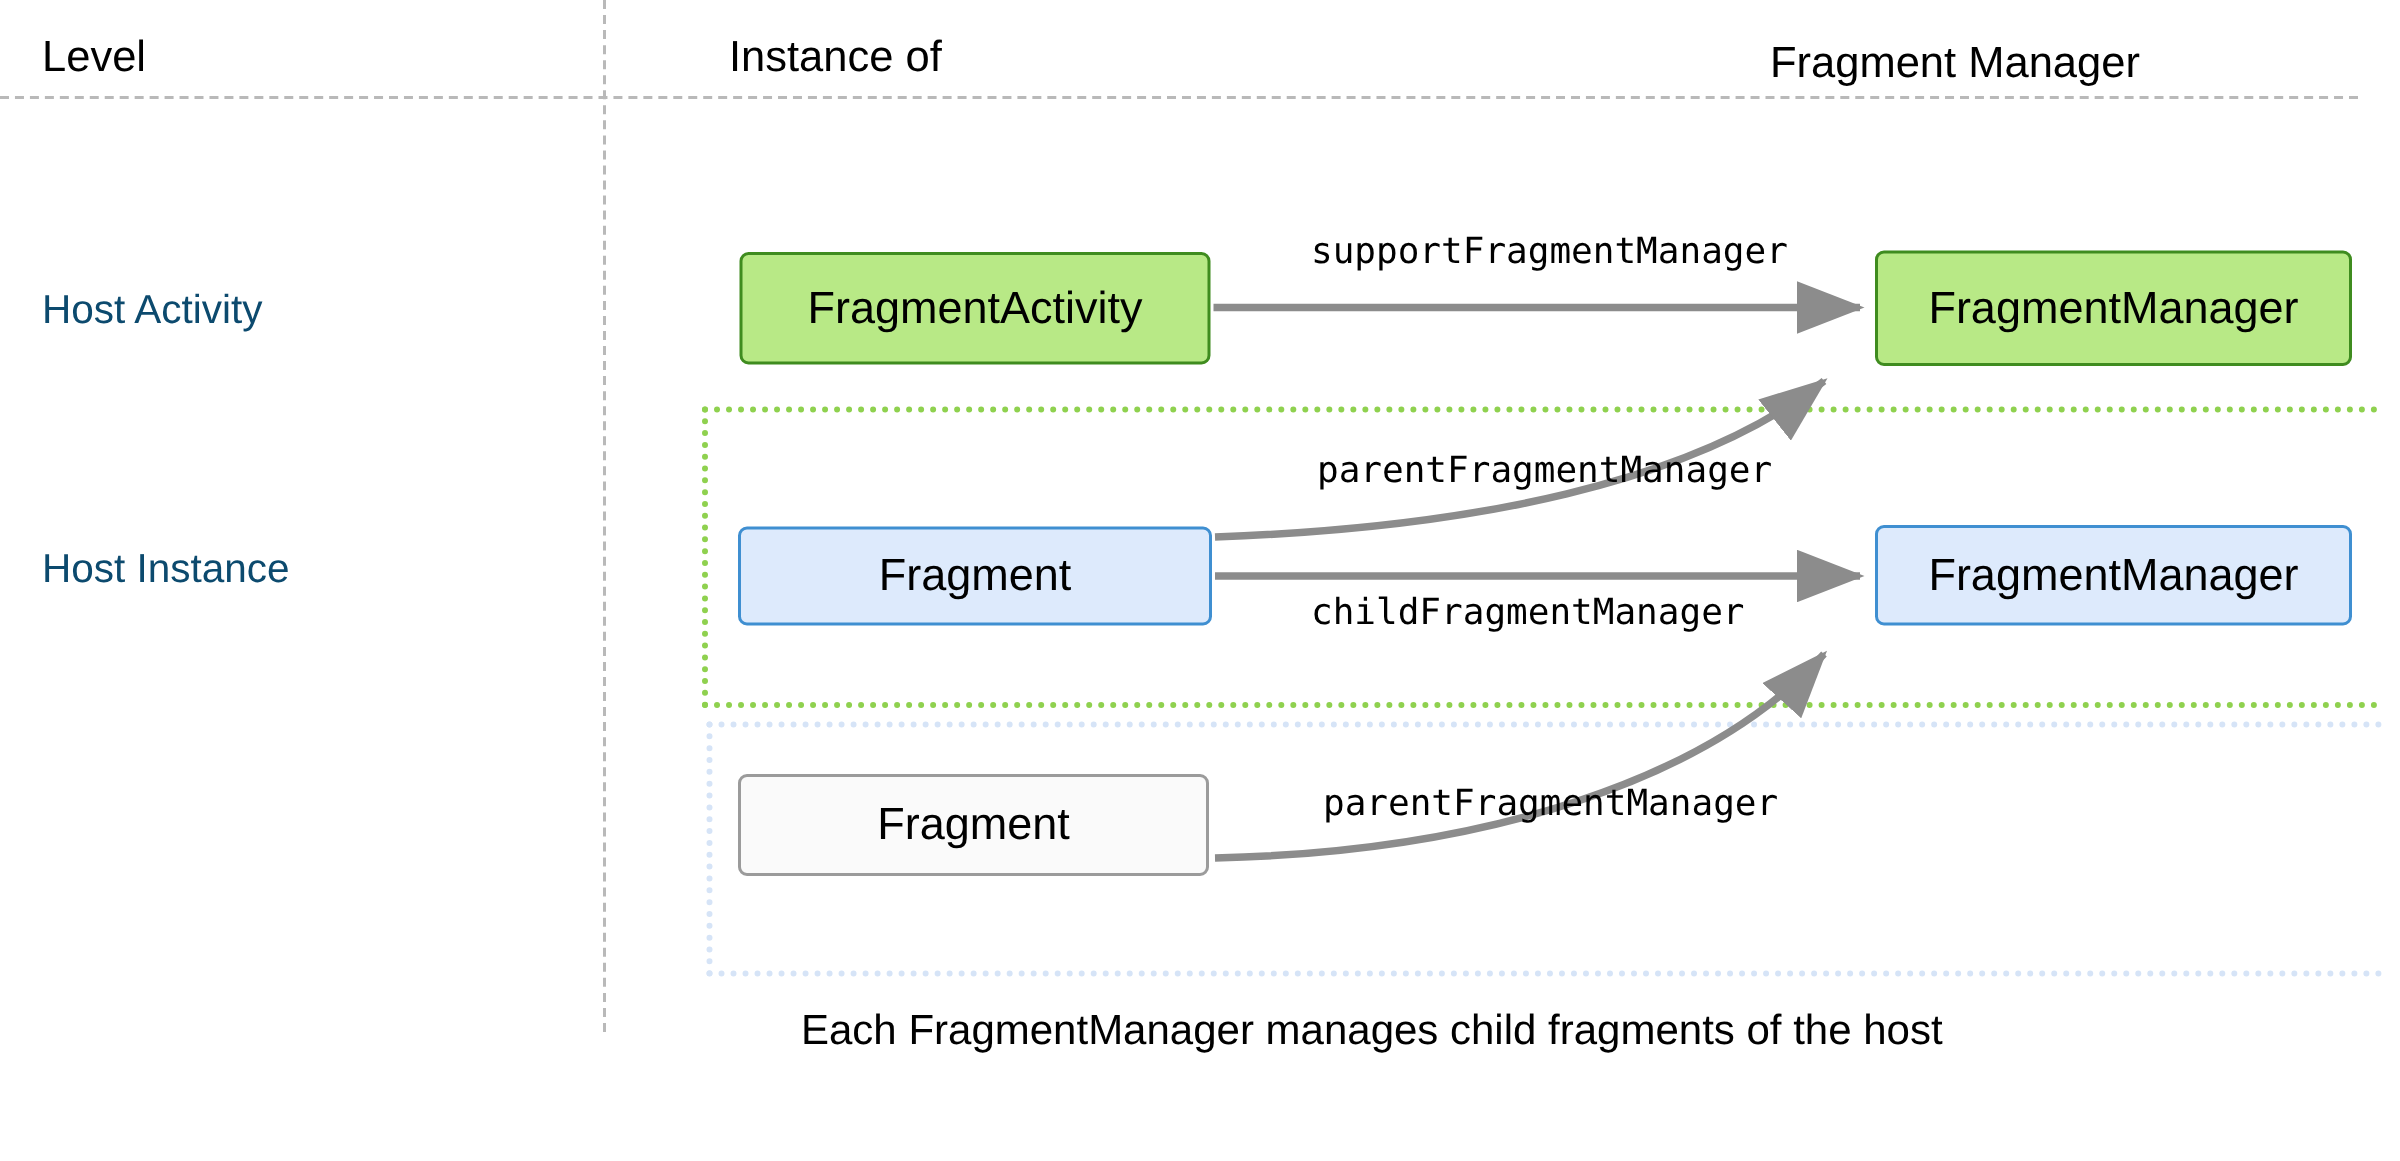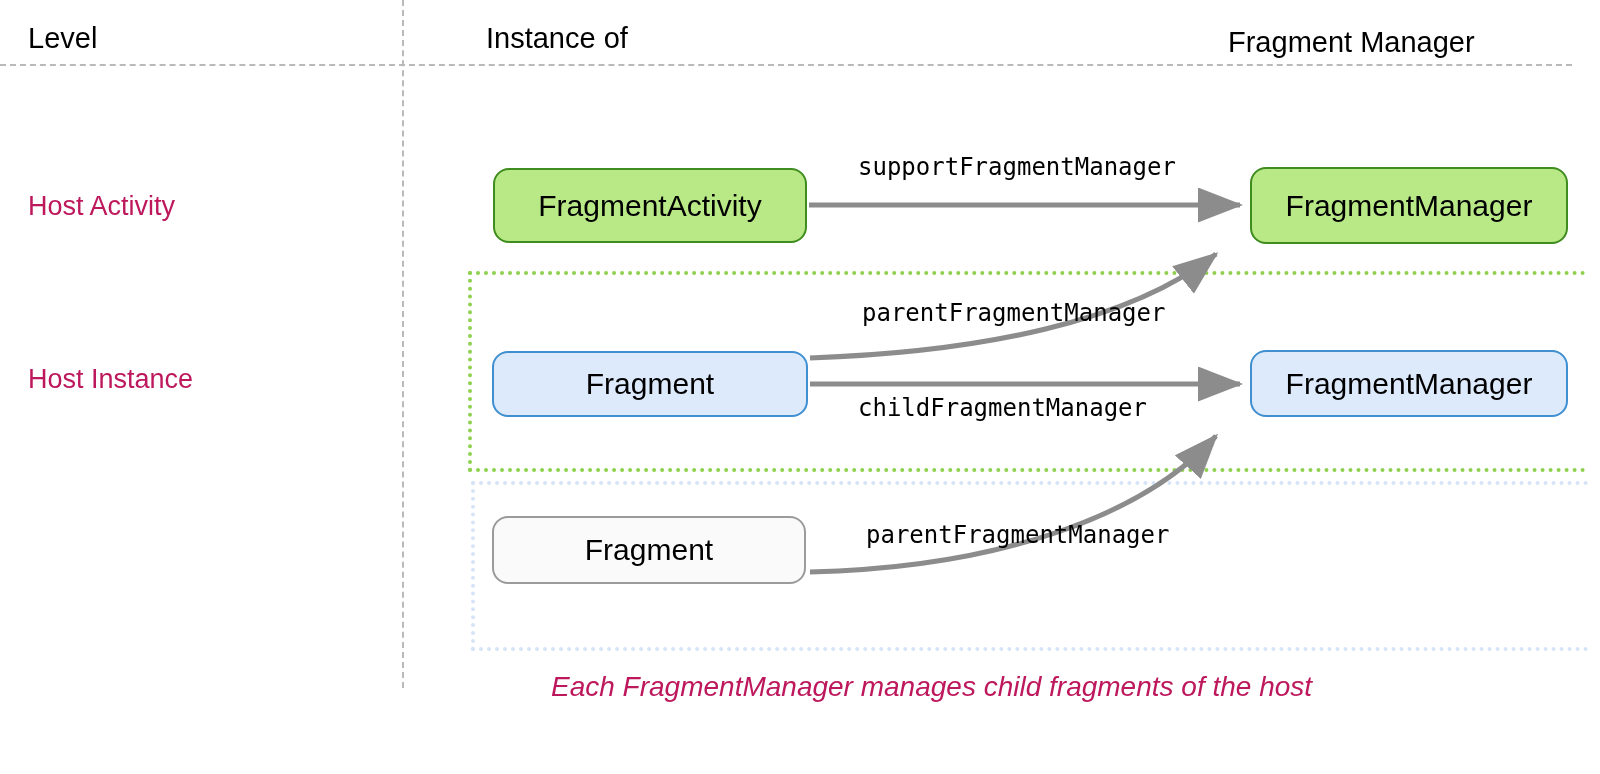--- a/index.html
+++ b/index.html
@@ -40,28 +40,28 @@
   
   .col-head {
     position: absolute;
     font-size: 29px;
     color: #000000;
     white-space: nowrap;
     line-height: 1;
   }
   .col-head.level   { left: 28px;  top: 24px; }
   .col-head.inst    { left: 486px; top: 24px; text-align: center; }
-  .col-head.fm      { left: 1228px; top: 28px; }
+  .col-head.fm      { left: 1180px; top: 28px; }
 
   
   .row-label {
     position: absolute;
     left: 28px;
     font-size: 27px;
-    color: #be185d;
+    color: #0c4a6e;
     white-space: nowrap;
     line-height: 1;
   }
   .row-label.r0 { top: 193px; }
   .row-label.r1 { top: 366px; }
   .row-label.r2 { top: 537px; }
 
   
   .group-box {
     position: absolute;
@@ -79,21 +79,21 @@
     top: 481px;
     width: 1126px;
     height: 170px;
     border: 4px dotted #d6e4f7;
   }
 
   
   .node {
     position: absolute;
     box-sizing: border-box;
-    border-radius: 16px;
+    border-radius: 6px;
     display: flex;
     align-items: center;
     justify-content: center;
     font-size: 30px;
     color: #000000;
     white-space: nowrap;
   }
   .node.green {
     background: #b8e986;
     border: 2px solid #3f8c1f;
@@ -114,46 +114,46 @@
   .n-child    { left: 492px;  top: 516px; width: 314px; height: 68px; }
 
   
   .edge-label {
     position: absolute;
     font-family: "DejaVu Sans Mono", "Liberation Mono", monospace;
     font-size: 24px;
     color: #000000;
     white-space: nowrap;
     line-height: 1;
+    margin-left: 16px;
   }
   .el-support { left: 858px; top: 155px; }
   .el-parent1 { left: 862px; top: 301px; }
   .el-child   { left: 858px; top: 396px; text-align: center; }
   .el-parent2 { left: 866px; top: 523px; }
 
   
   #edges {
     position: absolute;
     left: 0;
     top: 0;
     width: 1600px;
     height: 774px;
     pointer-events: none;
   }
 
   
   .caption {
     position: absolute;
-    left: 551px;
+    left: 534px;
     top: 673px;
     font-size: 28px;
-    color: #be185d;
-    white-space: nowrap;
-    line-height: 1;
-    font-style: italic;
+    color: #000000;
+    white-space: nowrap;
+    line-height: 1;
   }
 </style>
 </head>
 <body>
 
 <div id="stage">
 
   <div class="h-rule"></div>
   <div class="v-rule"></div>
 

